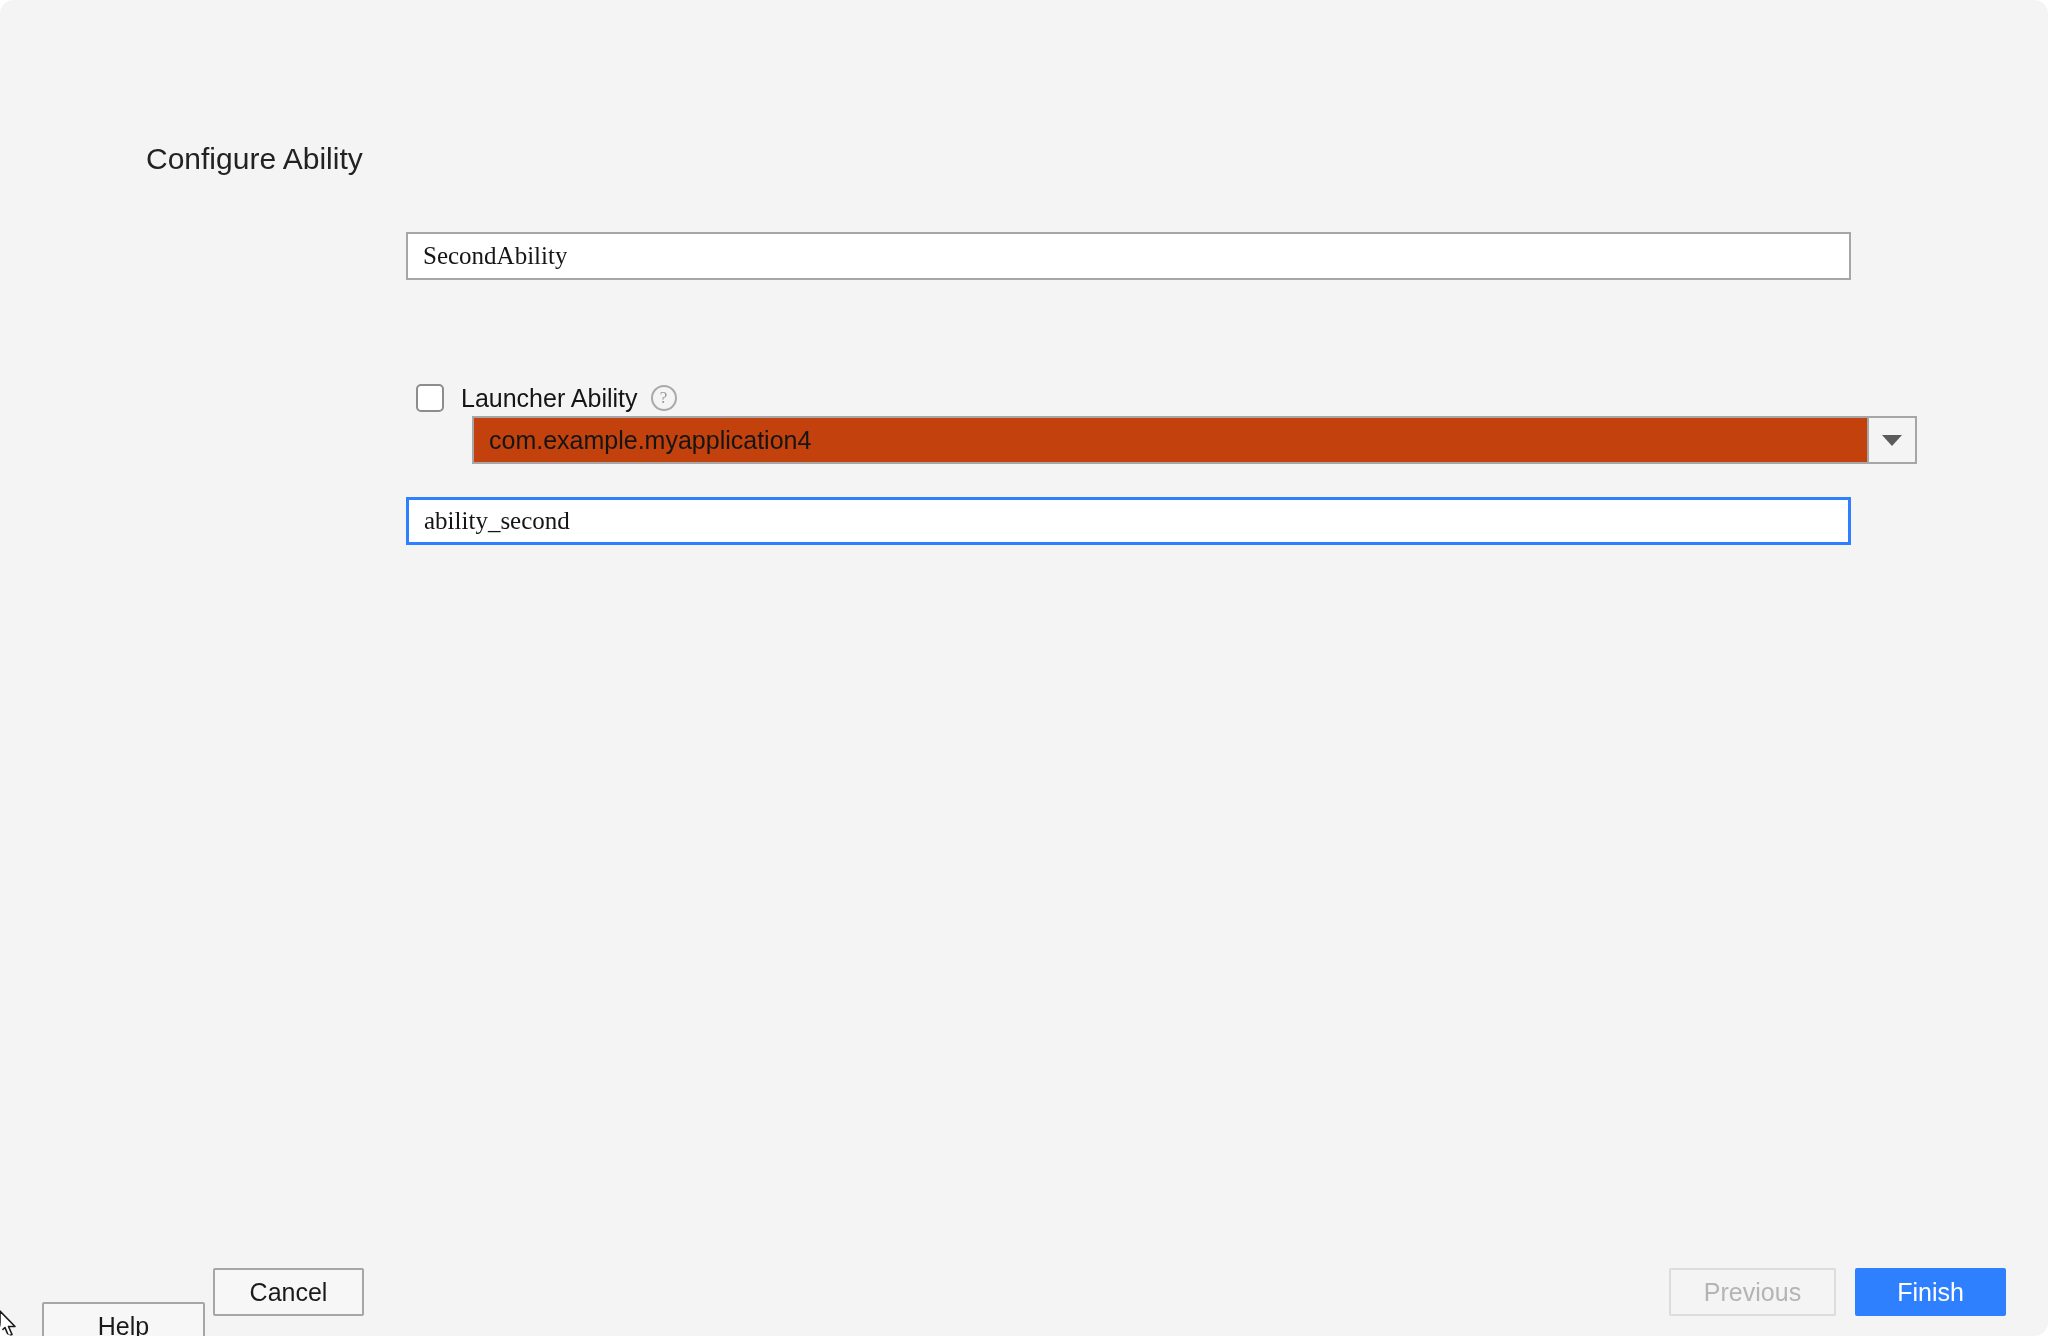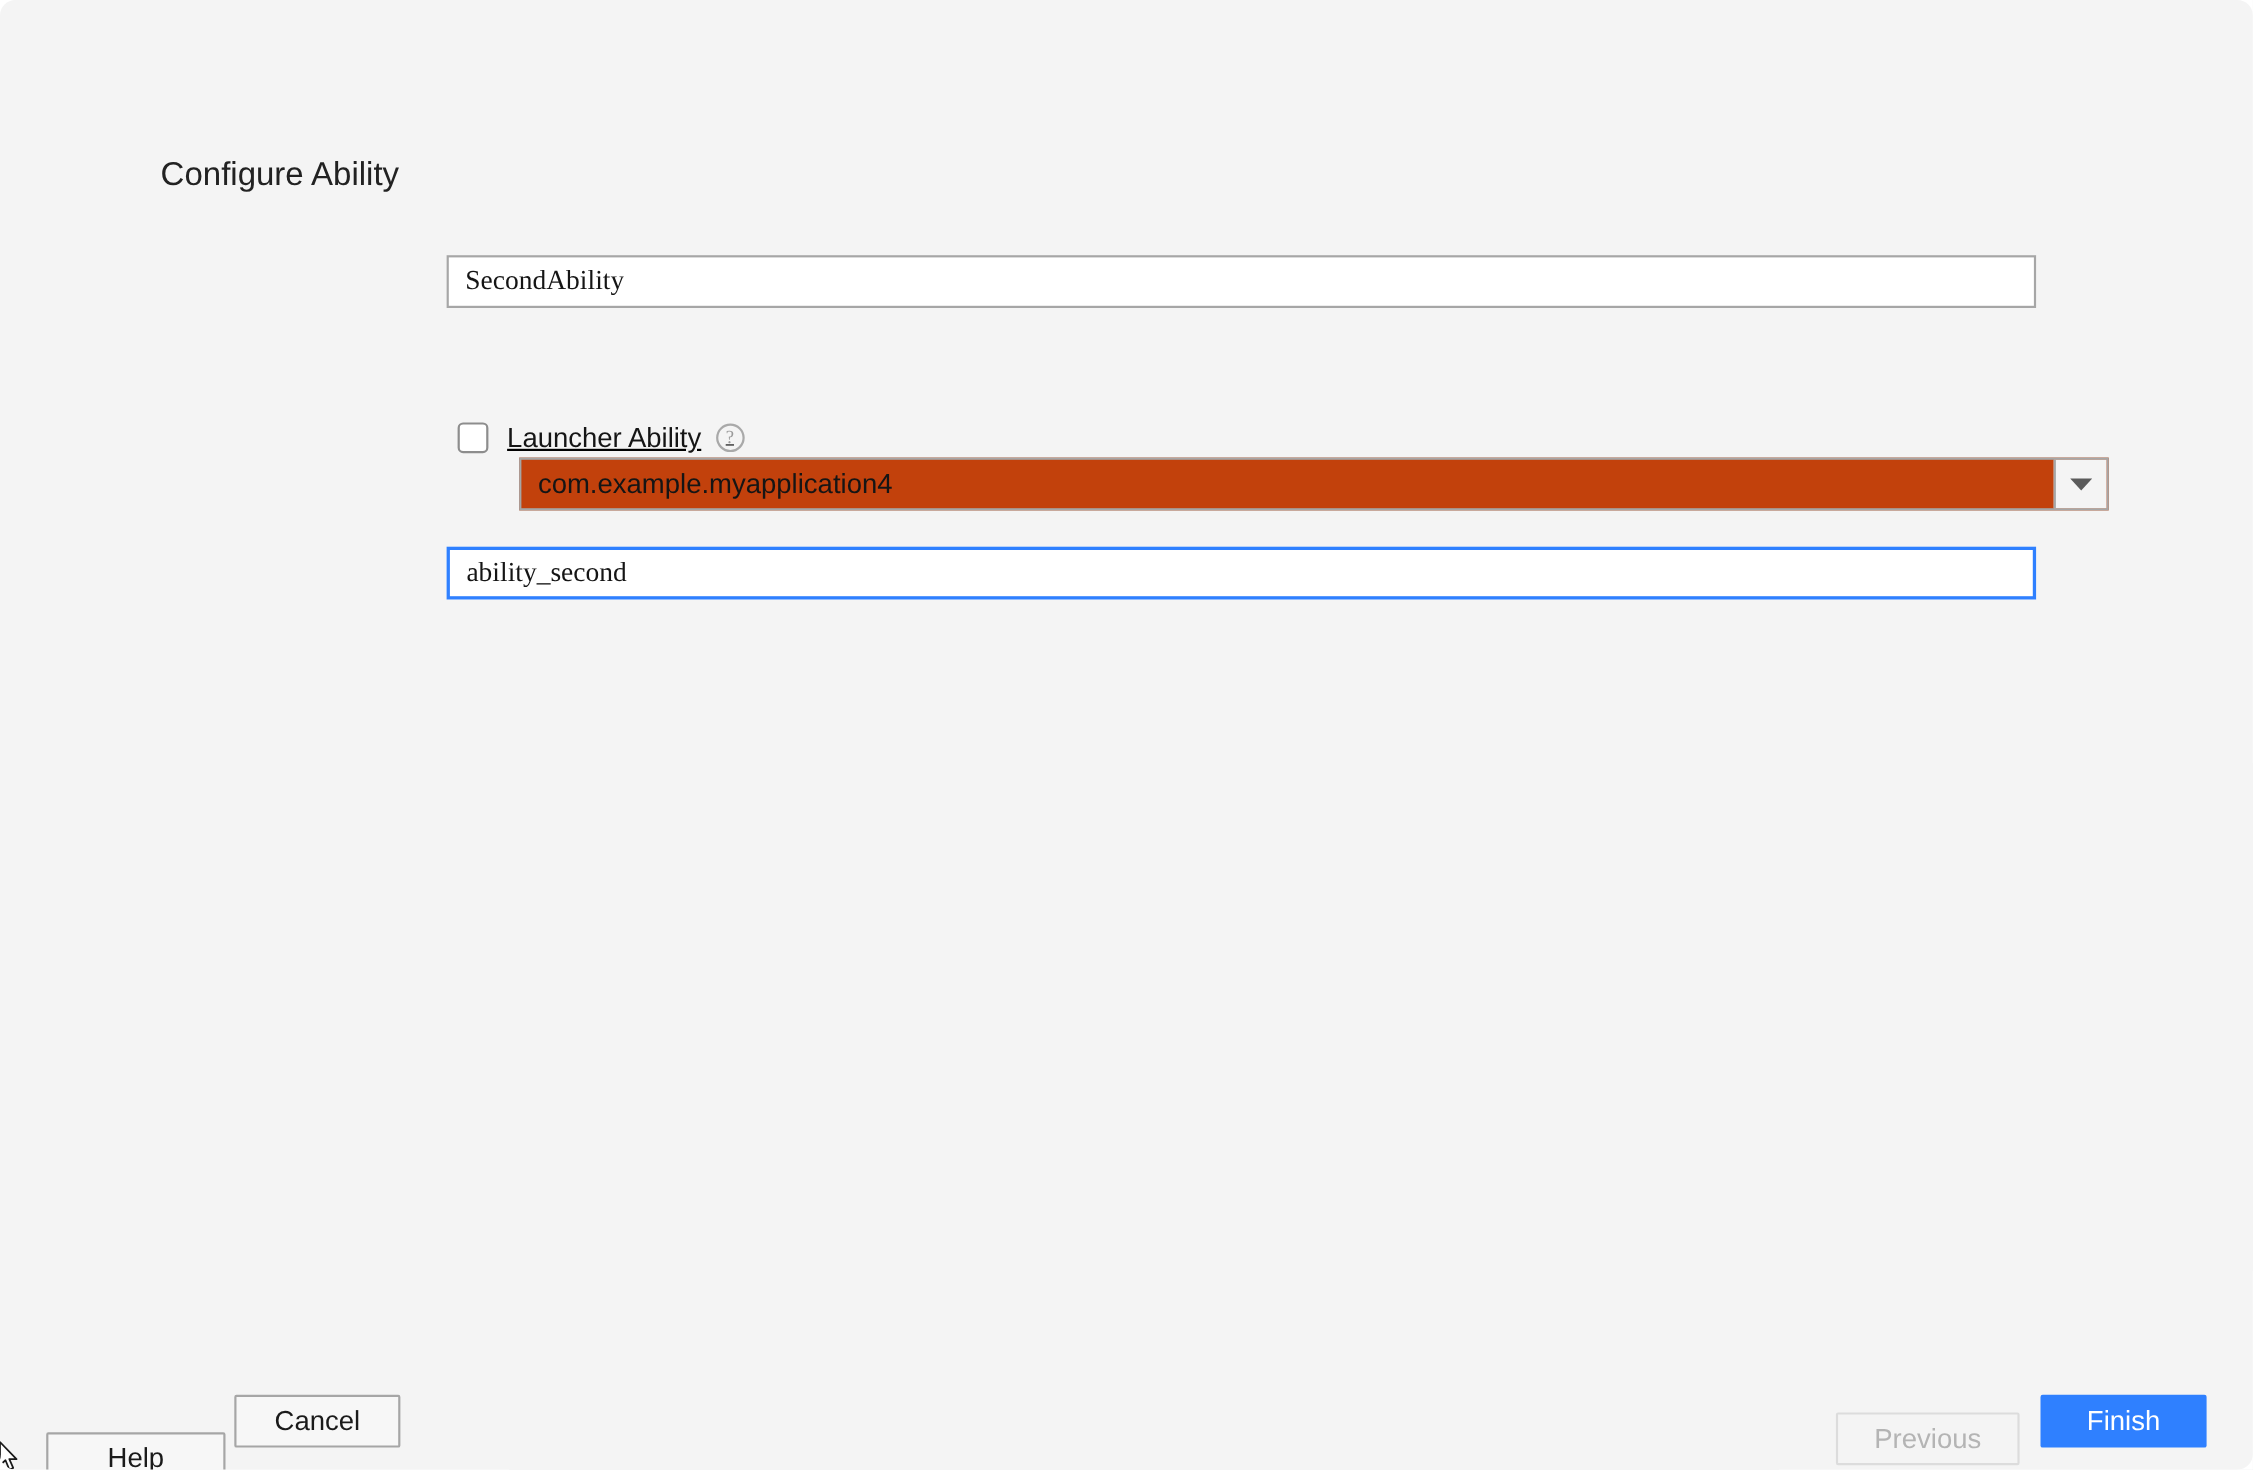--- a/index.html
+++ b/index.html
@@ -164,21 +164,20 @@
     border-top: 11px solid #5b5b5b;
   }
 
   
   .check-row {
     position: absolute;
     left: 416px;
     display: flex;
     align-items: center;
     height: 40px;
-    text-decoration: underline;
   }
   .checkbox {
     width: 28px;
     height: 28px;
     border: 2px solid #8d8d8d;
     border-radius: 5px;
     background: #ffffff;
     box-sizing: border-box;
   }
   .check-label {
@@ -221,21 +220,21 @@
     background: #f4f4f4;
   }
   .btn.primary {
     background: #2f80ff;
     border: none;
     color: #ffffff;
   }
 
   #btn-help   { left: 42px;   top: 1268px; width: 163px; margin-top: 34px; }
   #btn-cancel { left: 213px;  top: 1268px; width: 151px; }
-  #btn-prev   { left: 1669px; top: 1268px; width: 167px; margin-top: 16px; }
+  #btn-prev   { left: 1669px; top: 1268px; width: 167px; }
   #btn-finish { left: 1855px; top: 1268px; width: 151px; }
 
   .cursor {
     position: absolute;
     left: -2px;
     top: 1310px;
     width: 26px;
     height: 30px;
     pointer-events: none;
   }

